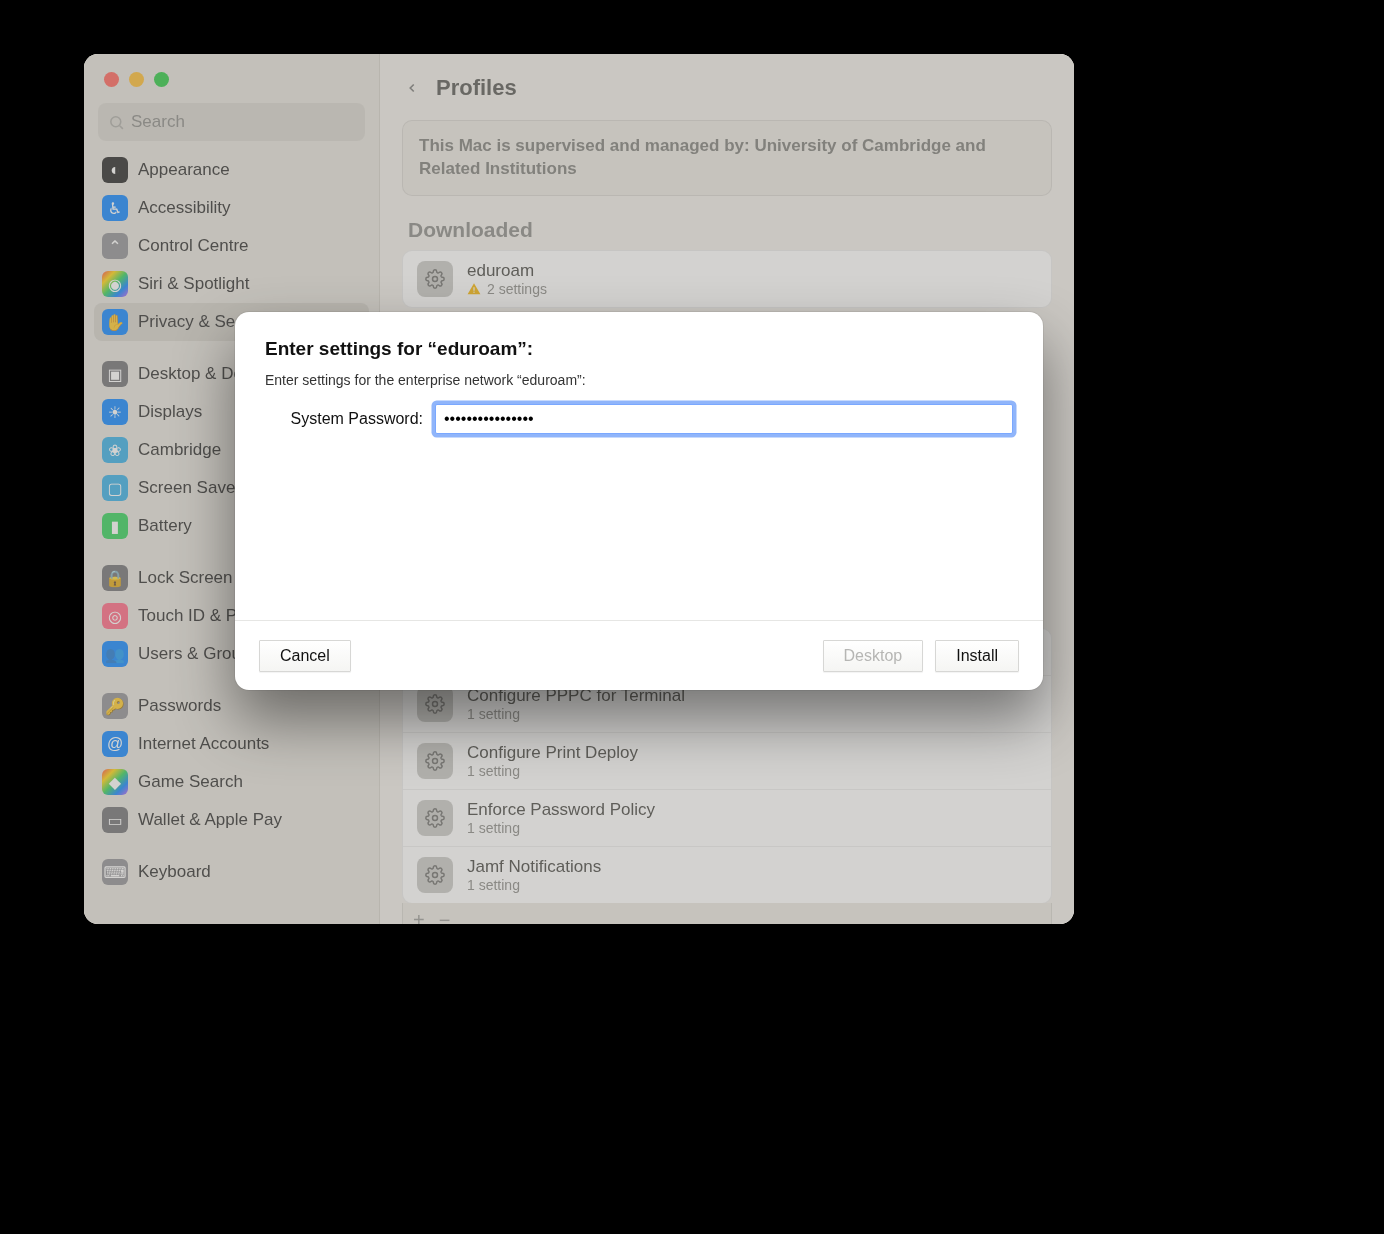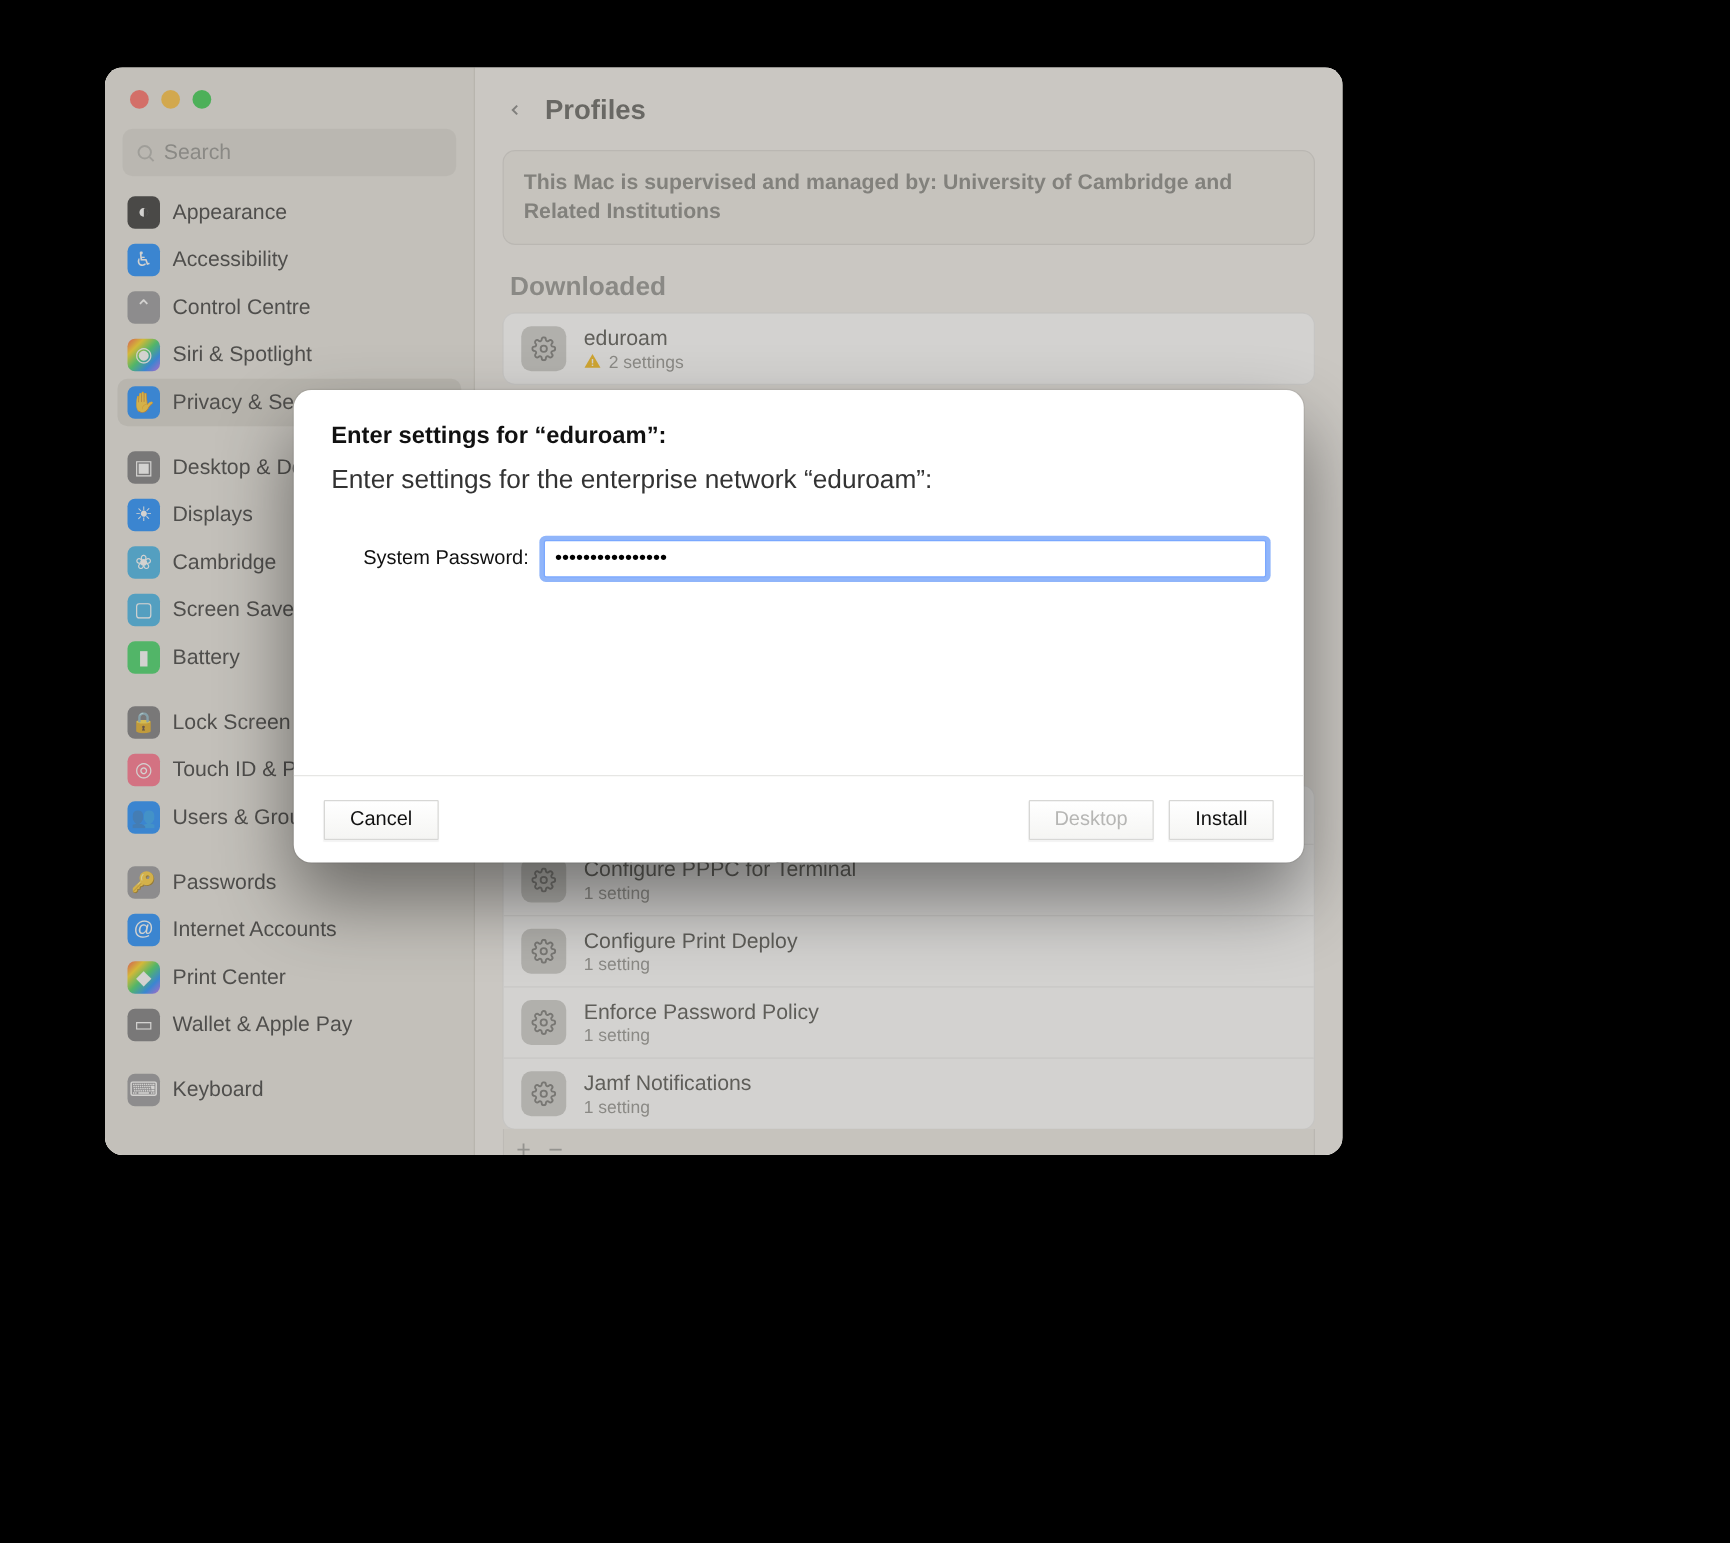--- a/index.html
+++ b/index.html
@@ -190,21 +190,21 @@
     border-radius: 14px;
     box-shadow: 0 30px 60px rgba(0,0,0,.45), 0 0 0 1px rgba(0,0,0,.06);
     display:flex; flex-direction:column;
     overflow:hidden;
   }
   .modal-body {
     padding: 26px 30px 0 30px;
     flex:1;
   }
   .modal-title { font-size: 19px; font-weight: 700; color:#111; margin-bottom: 12px; }
-  .modal-sub { font-size: 21px; color:#333; margin-bottom: 36px; }
+  .modal-sub { font-size: 14px; color:#333; margin-bottom: 16px; }
   .form-row {
     display:flex; align-items:center;
     margin-bottom: 14px;
   }
   .form-label {
     width: 170px;
     text-align: right;
     padding-right: 12px;
     font-size: 16px;
     color:#111;
@@ -324,21 +324,21 @@
         <div class="side-item">
           <div class="icon gray">🔑</div>
           <div class="side-label">Passwords</div>
         </div>
         <div class="side-item">
           <div class="icon blue">@</div>
           <div class="side-label">Internet Accounts</div>
         </div>
         <div class="side-item">
           <div class="icon multi">◆</div>
-          <div class="side-label">Print Center</div>
+          <div class="side-label">Game Search</div>
         </div>
         <div class="side-item">
           <div class="icon darkgray">▭</div>
           <div class="side-label">Wallet &amp; Apple Pay</div>
         </div>
         <div class="side-gap"></div>
         <div class="side-item">
           <div class="icon gray">⌨</div>
           <div class="side-label">Keyboard</div>
         </div>

